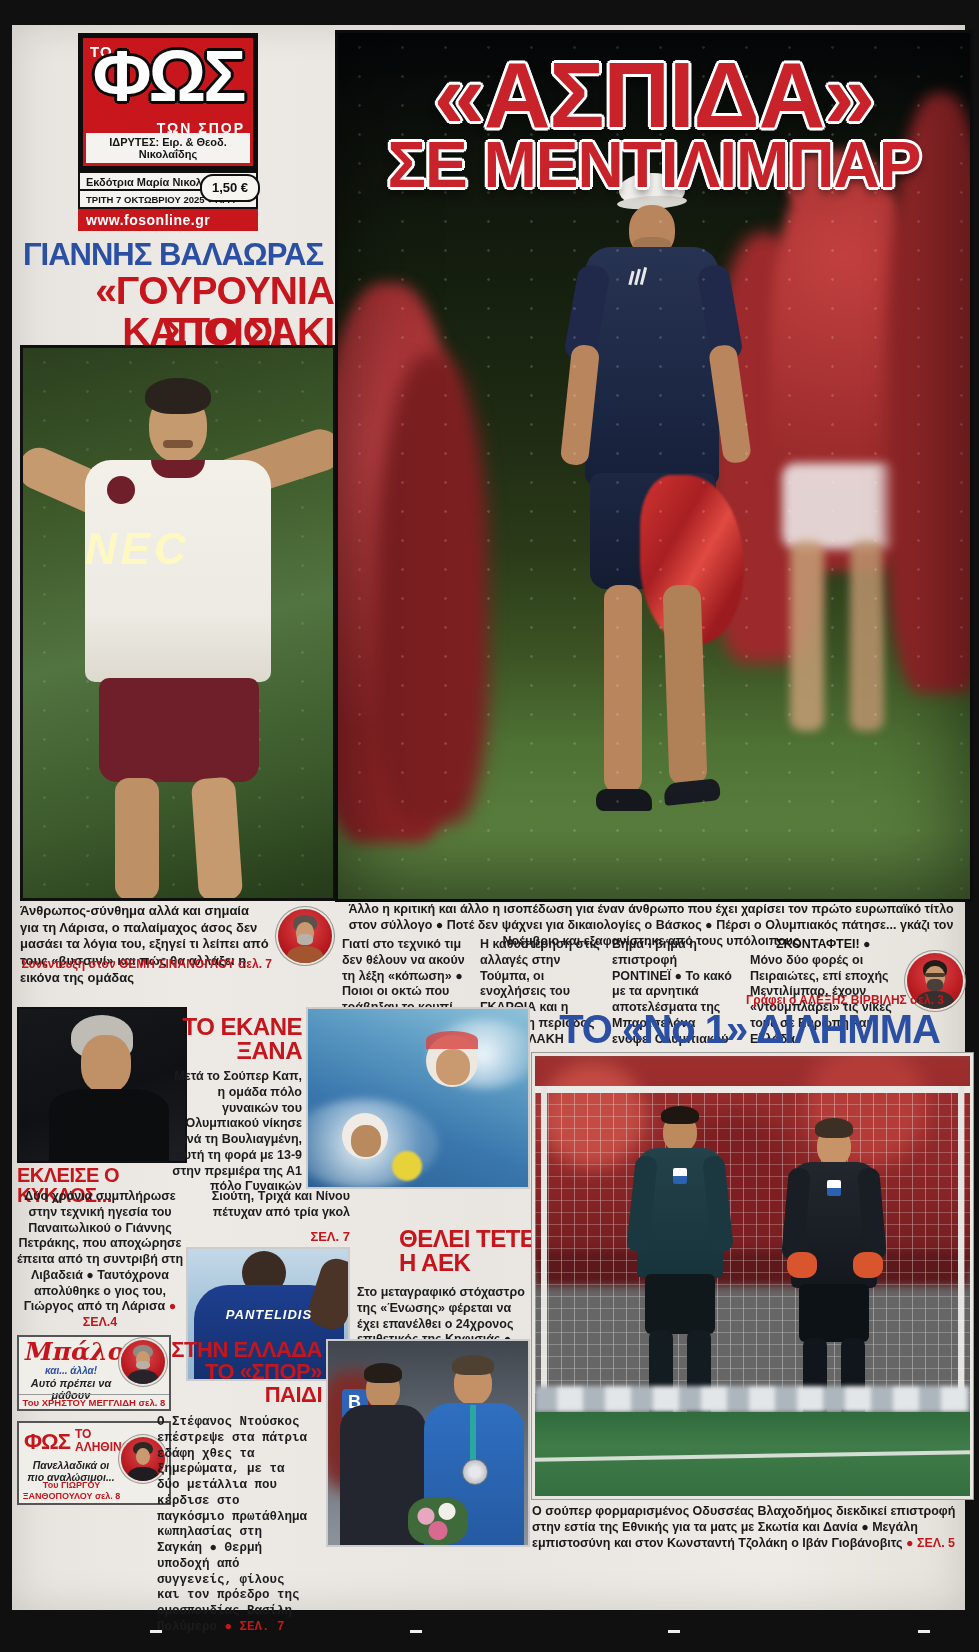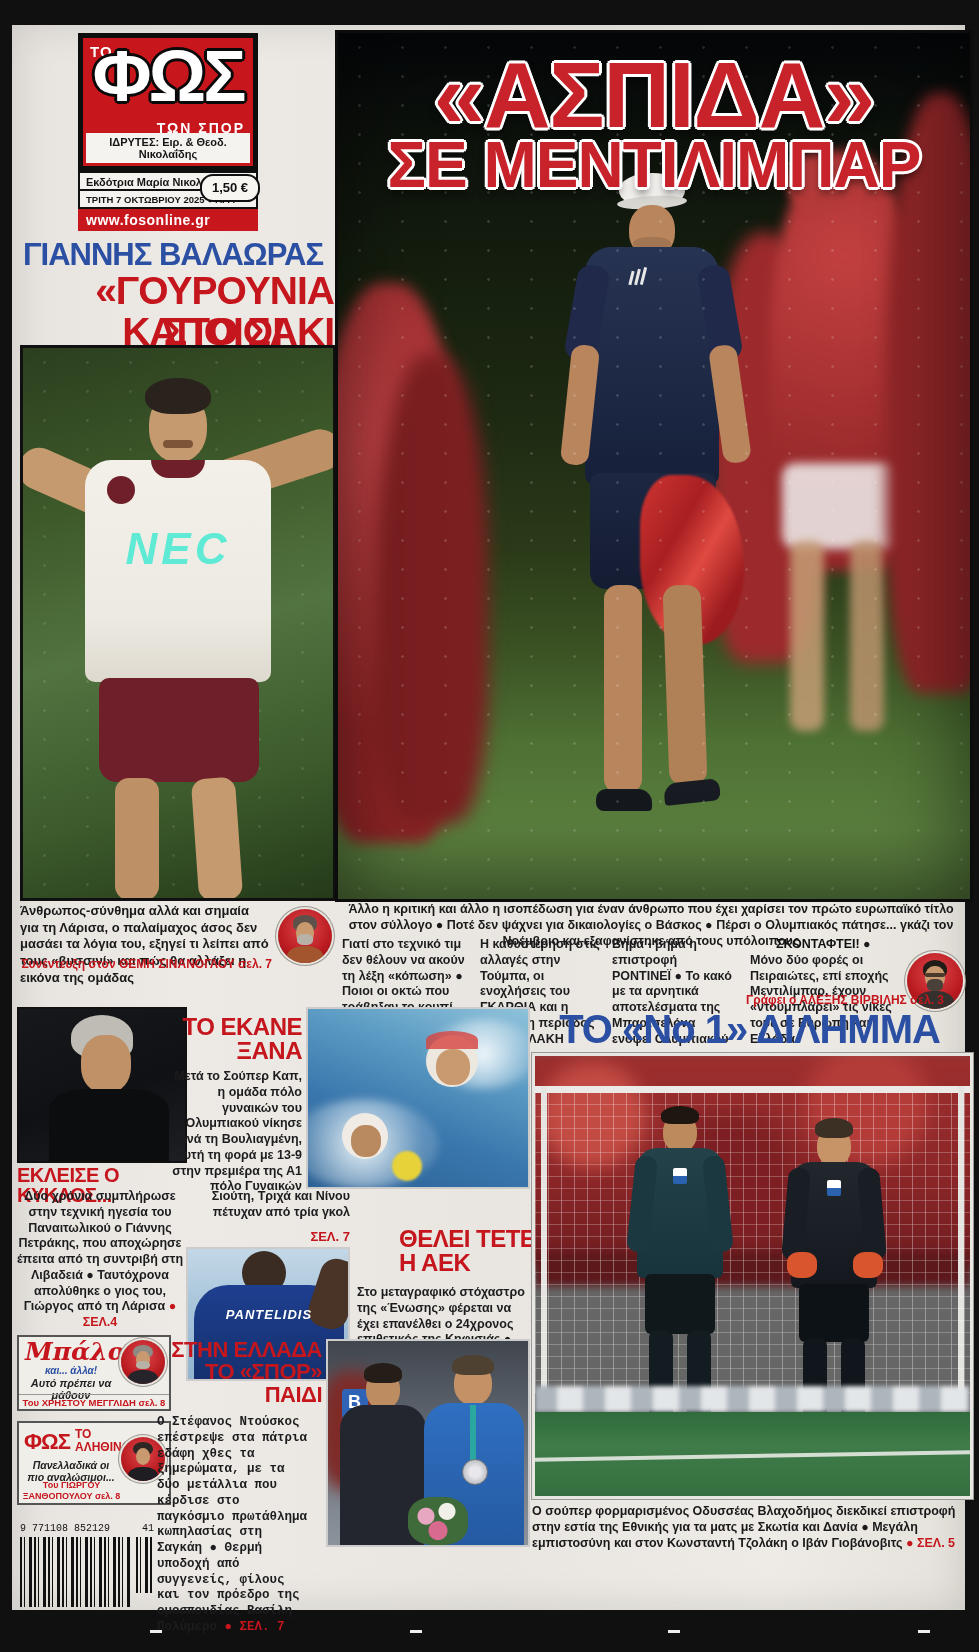--- a/index.html
+++ b/index.html
@@ -95,22 +95,22 @@
     <i style="left:-8px;top:118px;width:130px;height:42px;background:#c59a6e;border-radius:20px;transform:rotate(24deg);"></i>
     <i style="right:-10px;top:96px;width:135px;height:42px;background:#bd9065;border-radius:20px;transform:rotate(-18deg);"></i>
 
     <i style="left:126px;top:44px;width:58px;height:70px;background:#c59a6e;border-radius:46%;"></i>
     <i style="left:122px;top:30px;width:66px;height:36px;background:#2a221c;border-radius:50% 50% 40% 40%;"></i>
     <i style="left:140px;top:92px;width:30px;height:8px;background:#7c5438;border-radius:4px;"></i>
 
     <i style="left:62px;top:112px;width:186px;height:222px;background:linear-gradient(180deg,#f3f0ea 0%,#eceae2 70%,#ded9cf 100%);border-radius:26px 26px 10px 10px;"></i>
     <i style="left:128px;top:112px;width:54px;height:18px;background:#6e1f2a;border-radius:0 0 22px 22px;"></i>
     <i style="left:84px;top:128px;width:28px;height:28px;background:#6e1f2a;border-radius:50%;"></i>
-    <span style="position:absolute;left:62px;top:176px;width:186px;text-align:center;font-weight:bold;font-style:italic;
-                 font-size:44px;color:#5eead4;letter-spacing:4px;">NEC</span>
+    <span style="position:absolute;left:62px;top:176px;width:186px;text-align:left;font-weight:bold;font-style:italic;
+                 font-size:44px;color:#fef9c3;letter-spacing:4px;">NEC</span>
 
     <i style="left:76px;top:330px;width:160px;height:104px;background:#6e1f2a;border-radius:10px 10px 18px 18px;"></i>
     <i style="left:92px;top:430px;width:44px;height:122px;background:#bd9065;border-radius:14px;"></i>
     <i style="left:172px;top:430px;width:44px;height:122px;background:#c59a6e;border-radius:14px;transform:rotate(-4deg);"></i>
   </div>
 
   <div class="abs cap-txt" style="left:8px;top:878px;width:250px;">Άνθρωπος-σύνθημα αλλά και σημαία για τη Λάρισα, ο παλαίμαχος άσος δεν μασάει τα λόγια του, εξηγεί τι λείπει από τους «βυσσινί» και πώς θα αλλάξει η εικόνα της ομάδας</div>
   <div class="abs ref" style="left:8px;top:932px;width:252px;text-align:right;font-size:12px;">Συνέντευξη στον ΘΕΜΗ ΣΙΝΑΝΟΓΛΟΥ σελ. 7</div>
   <div class="avatar" style="left:266px;top:884px;width:54px;height:54px;">
     <i class="av-bg"></i>
@@ -210,30 +210,20 @@
     <div style="position:absolute;left:4px;top:36px;width:96px;font-style:italic;font-weight:bold;font-size:10.5px;color:#222;text-align:center;">Πανελλαδικά οι πιο αναλώσιμοι...</div>
     <div class="avatar" style="right:4px;top:14px;width:44px;height:44px;">
       <i class="av-bg"></i>
         <i class="av-hair"></i>
         <i class="av-face"></i>
         <i class="av-torso" style="background:#1f1d22;"></i>
     </div>
     <div class="ref" style="position:absolute;left:0;bottom:2px;width:70%;text-align:center;font-size:9px;line-height:1.15;">Του ΓΙΩΡΓΟΥ ΞΑΝΘΟΠΟΥΛΟΥ σελ. 8</div>
   </div>
 
-  <div class="abs" style="left:8px;top:1498px;width:134px;height:96px;">
-    <div style="position:absolute;left:0;top:0;font-family:'Liberation Mono',monospace;font-size:10px;color:#111;">
-      <span>9 771108 852129</span>
-    </div>
-    <div style="position:absolute;right:0;top:0;font-family:'Liberation Mono',monospace;font-size:10px;color:#111;">
-      <span>41</span>
-    </div>
-    <div class="bars" style="position:absolute;left:0;top:14px;width:112px;height:70px;"></div>
-    <div class="bars" style="position:absolute;left:116px;top:14px;width:18px;height:56px;"></div>
-  </div>
 
   <div class="abs sec-hl" style="left:158px;top:990px;width:132px;text-align:right;">
     <div>ΤΟ ΕΚΑΝΕ</div>
     <div>ΞΑΝΑ</div>
   </div>
   <div class="abs body-txt" style="left:154px;top:1044px;width:136px;text-align:right;">Μετά το Σούπερ Καπ, η ομάδα πόλο γυναικών του Ολυμπιακού νίκησε ξανά τη Βουλιαγμένη, αυτή τη φορά με 13-9 στην πρεμιέρα της Α1 πόλο Γυναικών</div>
   <div class="photo" style="left:294px;top:982px;width:220px;height:178px;border:2px solid #ccc;">
     <i style="inset:0;background:linear-gradient(200deg,#8ec2da 0%,#5d9cc4 30%,#3a77ad 62%,#2a6094 100%);"></i>
     <i style="left:-20px;top:90px;width:150px;height:90px;background:radial-gradient(circle,#eaf4f8 0%,rgba(234,244,248,.2) 70%);filter:blur(4px);border-radius:50%;"></i>
     <i style="left:120px;top:10px;width:110px;height:70px;background:radial-gradient(circle,#f2f8fb 0%,rgba(242,248,251,.15) 75%);filter:blur(5px);border-radius:50%;"></i>

